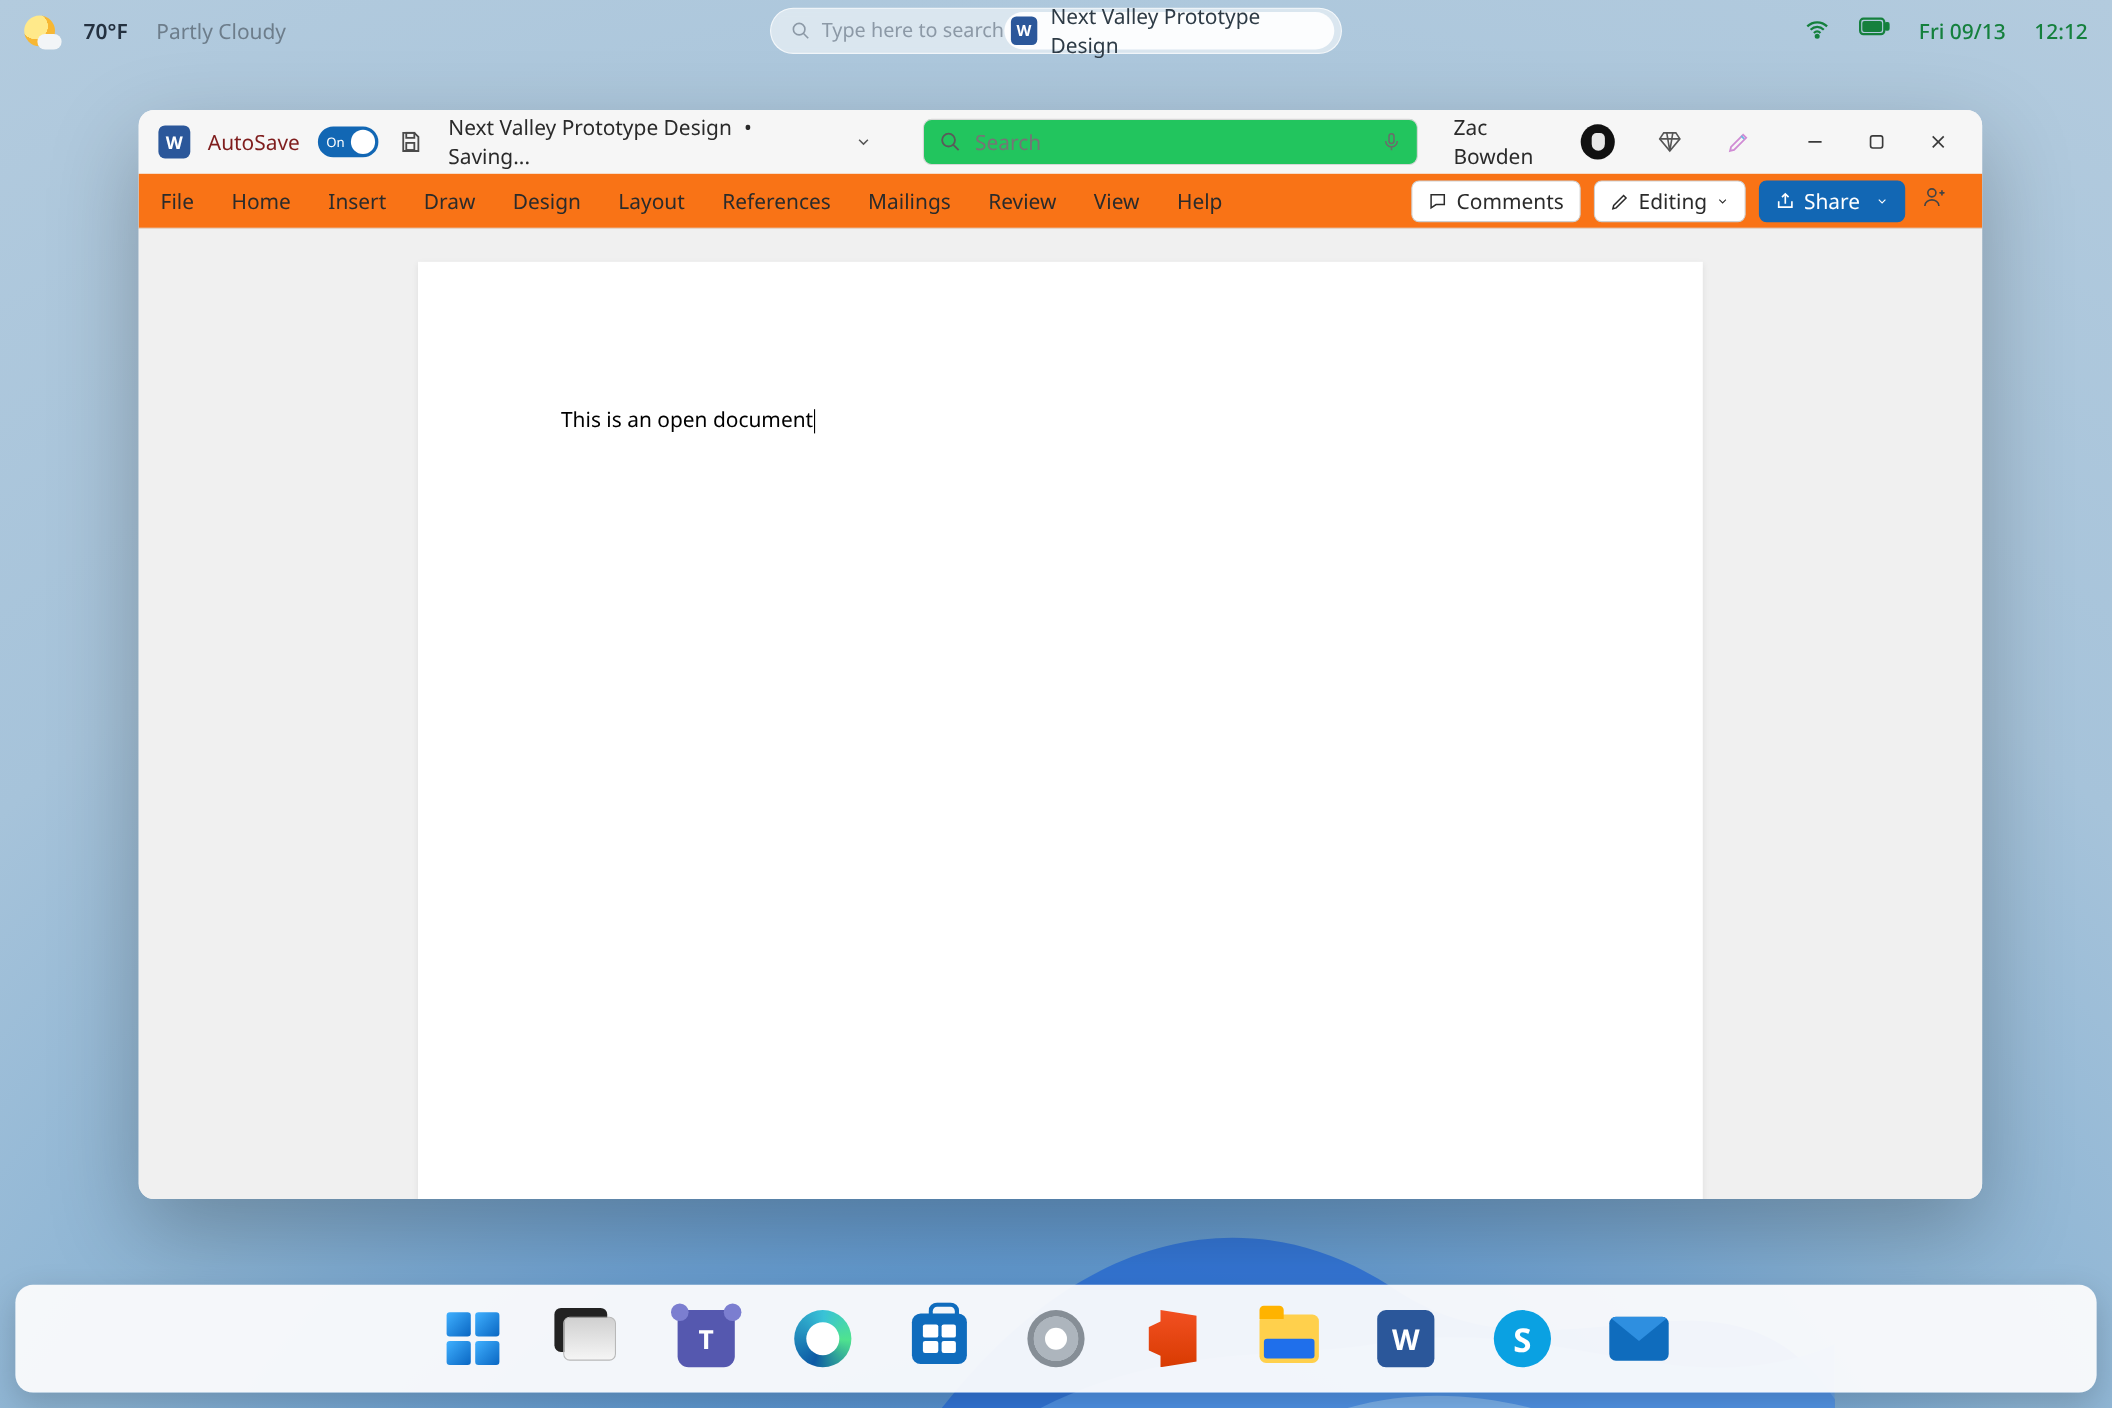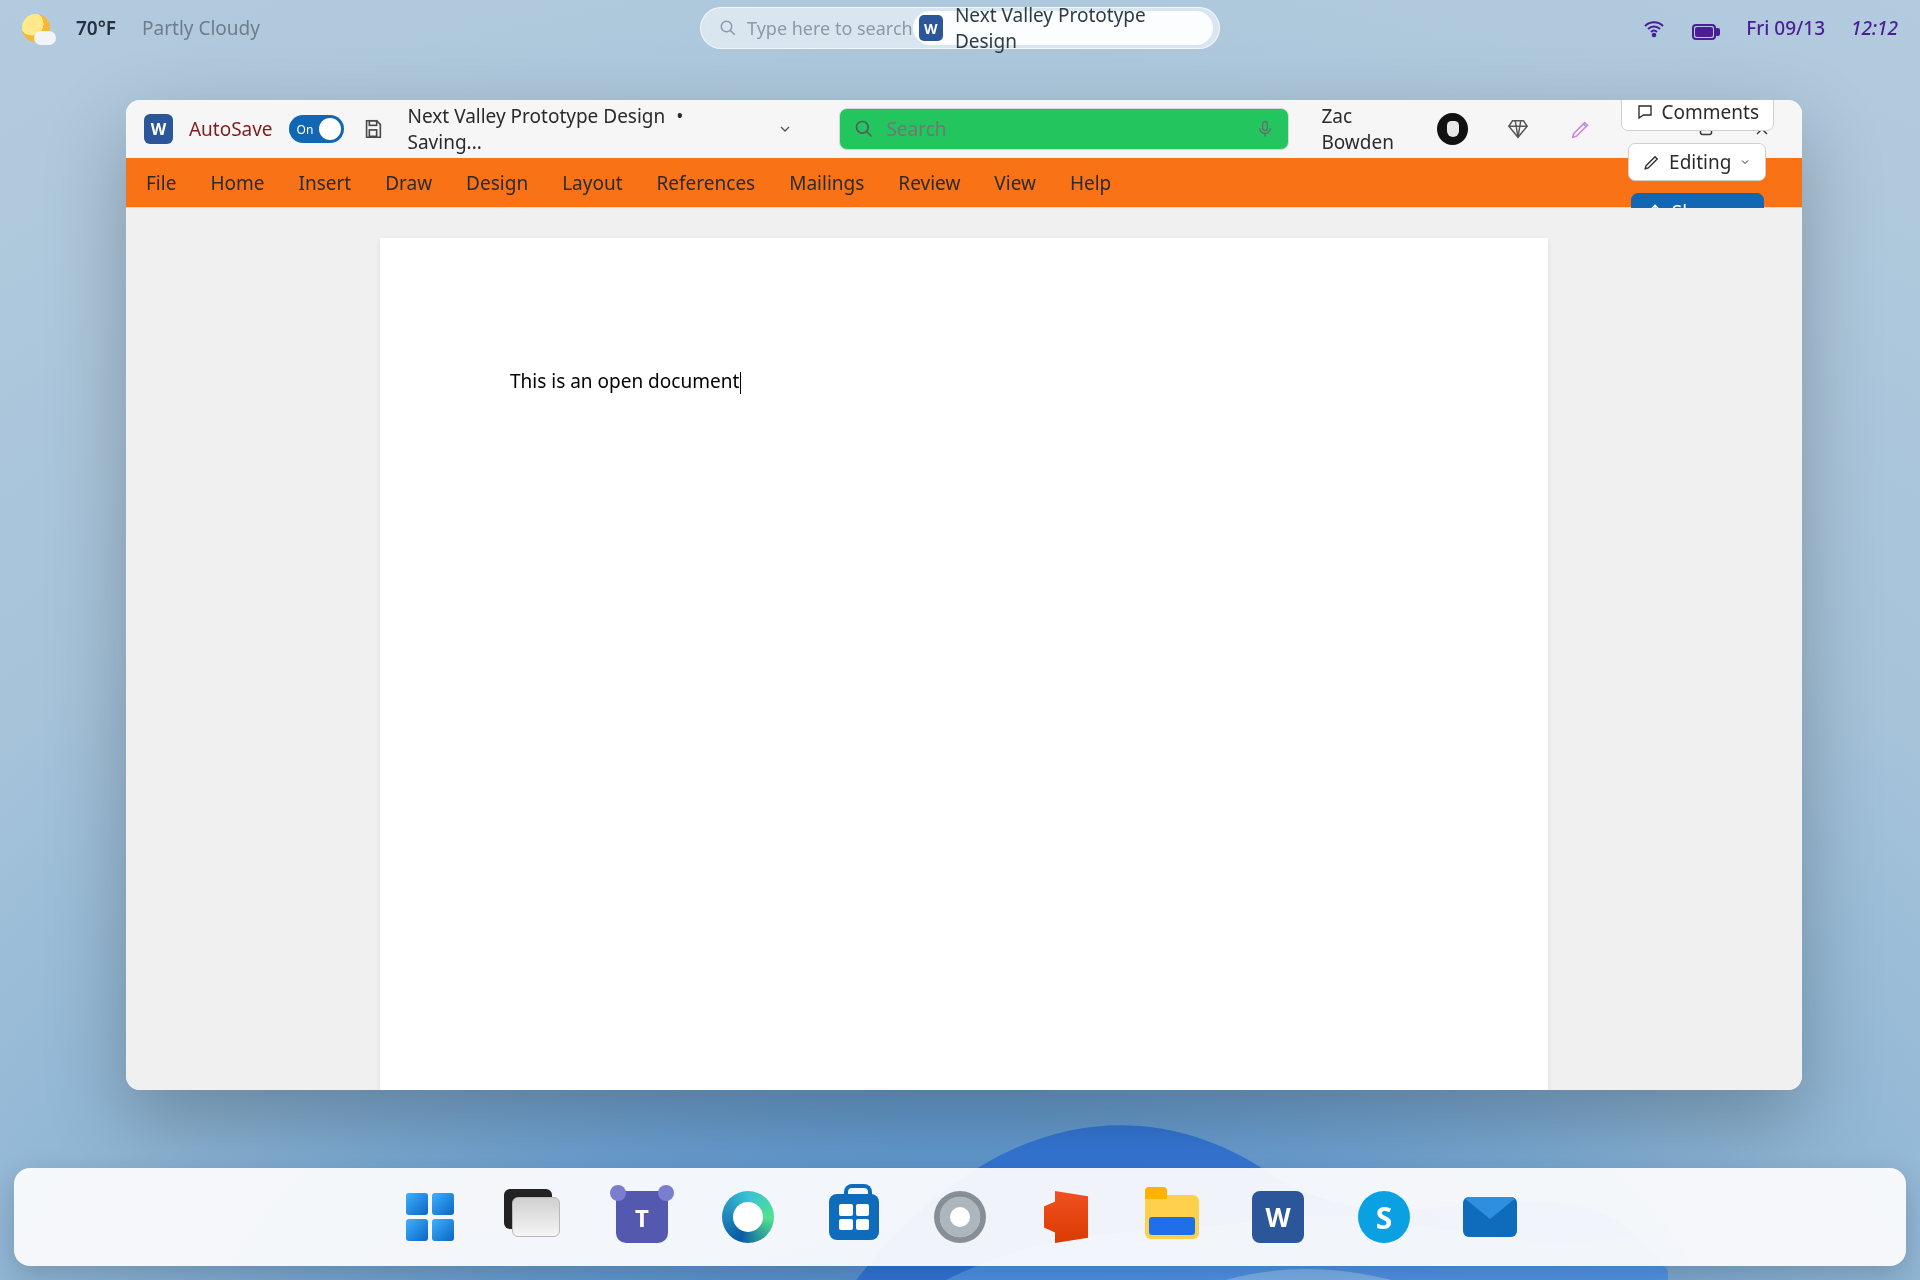--- a/index.html
+++ b/index.html
@@ -16,23 +16,23 @@
 .weather-icon { width:28px; height:28px; border-radius:50%; background:radial-gradient(circle at 35% 35%, #ffe98a 0 45%, #f7b733 46% 100%); position:relative;}
 .weather-icon::after{content:""; position:absolute; right:-6px; bottom:-3px; width:22px; height:14px; background:#f2f5f7; border-radius:10px;}
 .weather-temp{font-weight:600; color:#243140;}
 .weather-desc{color:#6d7d8b;}
 .top-center { position:absolute; left:50%; transform:translateX(-50%); display:flex; align-items:center; gap:0;}
 .search-pill{display:flex; align-items:center; width:520px; height:42px; background:rgba(255,255,255,0.55); border:1px solid rgba(255,255,255,0.7); border-radius:22px; padding:0 6px 0 18px; backdrop-filter: blur(4px);}
 .search-pill .mag{color:#8c99a6; margin-right:10px;}
 .search-pill .ph{color:#8c99a6; flex:0 0 auto; font-size:18px;}
 .suggest{margin-left:auto; display:flex; align-items:center; gap:12px; background:rgba(255,255,255,0.9); border-radius:18px; height:34px; padding:0 18px 0 6px;}
 .suggest .w-mini{width:26px;height:26px;border-radius:5px;background:#2b579a;display:flex;align-items:center;justify-content:center;color:#fff;font-weight:700;font-size:14px;}
-.top-right{margin-left:auto; display:flex; align-items:flex-end; gap:26px; color:#4c1d95;}
+.top-right{margin-left:auto; display:flex; align-items:flex-start; gap:26px; color:#15803d;}
 .wifi-icon,.battery-icon{display:inline-flex;}
-.date{font-weight:500;} .time{font-weight:500;font-style:italic;}
+.date{font-weight:500;} .time{font-weight:500;}
 
 
 .window{position:absolute; left:126px; top:100px; width:1676px; height:990px; background:#f4f4f4; border-radius:14px; box-shadow:0 30px 80px rgba(0,0,0,0.25); overflow:hidden; display:flex; flex-direction:column;}
 
 .titlebar{height:58px; display:flex; align-items:center; padding:0 18px; gap:16px; background:#f6f6f6;}
 .word-badge{width:30px;height:30px;border-radius:6px;background:#2b579a;color:#fff;display:flex;align-items:center;justify-content:center;font-weight:700;font-size:16px;}
 .autosave-label{color:#7f1d1d;}
 .toggle{width:58px;height:28px;background:#1267b4;border-radius:14px;position:relative;display:flex;align-items:center;}
 .toggle .on{color:#fff;font-size:12px;margin-left:8px;}
 .toggle .knob{position:absolute; right:3px; top:3px; width:22px;height:22px;background:#fff;border-radius:50%;}
@@ -47,21 +47,21 @@
 .user{display:flex;align-items:center;gap:12px;}
 .user-name{color:#2b2b2b;}
 .avatar{width:32px;height:32px;border-radius:50%;background:#111;display:flex;align-items:center;justify-content:center;}
 .avatar::after{content:"";width:12px;height:16px;background:#e8e8e8;border-radius:6px 6px 8px 8px;}
 .tb-icon{width:26px;height:26px;color:#555;display:flex;align-items:center;justify-content:center;margin-left:22px;}
 .winbtn{width:44px;height:44px;display:flex;align-items:center;justify-content:center;color:#3a3a3a;border-radius:6px;}
 .winbtns{display:flex;gap:12px;margin-left:18px;}
 
 .ribbon-tabs{height:50px;display:flex;align-items:center;padding:0 20px;gap:34px;border-bottom:1px solid #dcdcdc;background:#f97316;}
 .ribbon-tabs .tab{color:#2b2b2b;cursor:default;}
-.ribbon-right{margin-left:auto;display:flex;align-items:center;gap:12px;padding-right:8px;flex-direction:column;}
+.ribbon-right{margin-left:auto;display:flex;align-items:flex-start;gap:12px;padding-right:8px;}
 .btn{height:38px;display:flex;align-items:center;gap:8px;padding:0 14px;border-radius:7px;border:1px solid #cfcfcf;background:#fff;color:#2b2b2b;}
 .btn.editing{}
 .btn.share{background:#1267b4;border-color:#1267b4;color:#fff;}
 .btn.share .chev2{margin-left:6px;}
 .present{width:30px;height:30px;display:flex;align-items:center;justify-content:center;color:#444;}
 
 .doc-area{flex:1;background:#f0f0f0;display:flex;justify-content:center;overflow:hidden;}
 .page{width:1168px;background:#fff;margin-top:30px;height:900px;box-shadow:0 2px 6px rgba(0,0,0,0.08);padding:130px 130px;}
 .cursor{display:inline-block;width:1px;height:22px;background:#000;vertical-align:text-bottom;margin-left:1px;}
 

